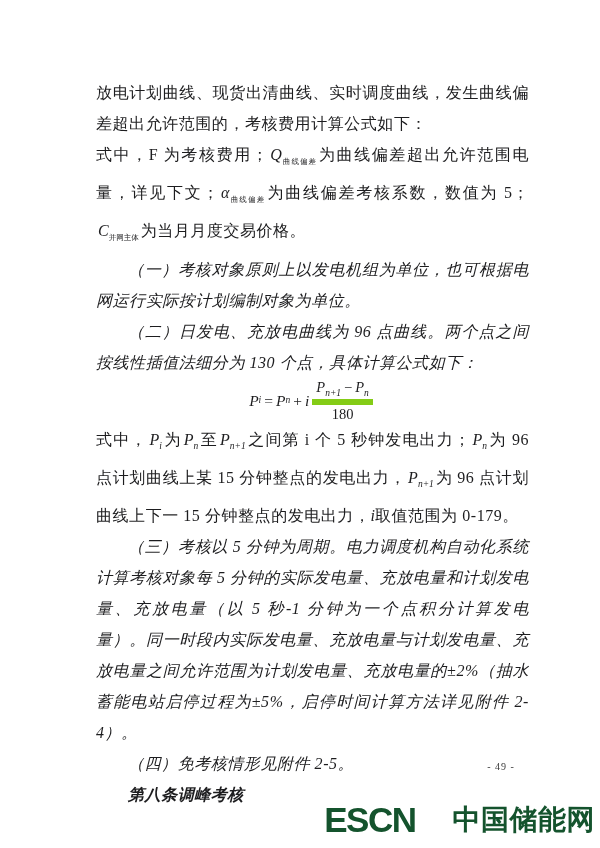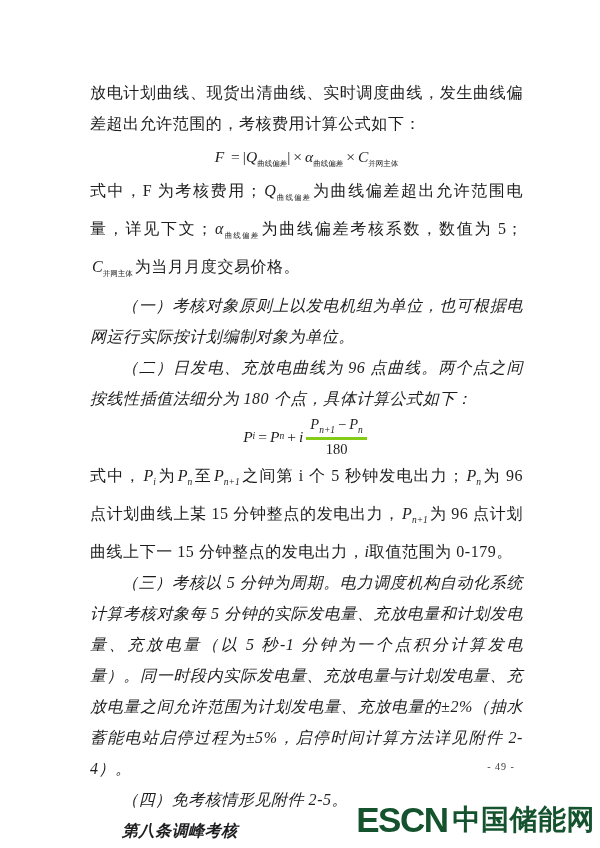--- a/index.html
+++ b/index.html
@@ -7,21 +7,21 @@
     width:600px; height:848px;
     background:#ffffff;
     font-family:"Liberation Serif", serif;
     color:#1d1d1f;
     position:relative;
     overflow:hidden;
   }
   .page { position:absolute; inset:0; background:#ffffff; }
 
   .content {
-    position:absolute; left:90px; top:77px; width:433px;
+    position:absolute; left:96px; top:77px; width:433px;
     font-size:16px; line-height:31px; letter-spacing:0.55px;
     text-align:justify;
   }
   .content p { margin:0; }
   .indent { text-indent:2em;font-style:italic; }
 
   .mv { font-style:italic; font-family:"Liberation Serif", serif; letter-spacing:0; }
   .im  { margin:0 2px; white-space:nowrap; letter-spacing:0; }
   sub.cjk { font-size:7.5px; letter-spacing:0; font-style:normal; }
   sub.lat { font-size:9.5px; font-style:italic; letter-spacing:0; }
@@ -31,21 +31,21 @@
     text-indent:0; letter-spacing:0; font-size:15.5px;
   }
   .formula-frac {
     height:46px; display:flex; align-items:center; justify-content:center;
     text-indent:0; letter-spacing:0; font-size:15.5px;
   }
   .frac {
     display:inline-flex; flex-direction:column; text-align:center;
     vertical-align:middle; margin:0 3px; line-height:1.25; font-size:14.5px;
   }
-  .frac .num { border-bottom:3px solid #84cc16; padding:0 4px; }
+  .frac .num { border-bottom:6px solid #84cc16; padding:0 4px; }
   .frac .den { padding:0 4px; }
   .op { margin:0 3px; }
 
   .heading b { letter-spacing:0.55px; }
   .heading .label { }
 
   .pagenum {
     position:absolute; top:761px; left:476px; width:50px;
     text-align:center; font-size:10px; letter-spacing:1px; color:#3c3c3c;
   }
@@ -54,41 +54,37 @@
     position:absolute; top:800px; right:5px;
     display:flex; align-items:center; gap:5px;
     color:#14532d; white-space:nowrap;
   }
   .logo-latin {
     font-family:"Liberation Sans", sans-serif; font-weight:900;
     font-size:35px; letter-spacing:-1.5px; line-height:40px;
   }
   .logo-cn {
     font-family:"Liberation Sans", sans-serif; font-weight:900;
-    font-size:28px; letter-spacing:0.5px; line-height:40px;
+    font-size:28px; letter-spacing:0.5px; line-height:40px;margin-left:32px;
   }
 </style>
 </head>
 <body>
 
 <div class="page">
   <div class="content">
 
     <p>放电计划曲线、现货出清曲线、实时调度曲线，发生曲线偏差超出允许范围的，考核费用计算公式如下：</p>
 
-    <div class="formula">
-      <span class="mv">F</span>
-      <span class="op">=</span><span>|</span><span class="mv">Q</span><sub class="cjk">曲线偏差</sub><span>|</span><span class="op">×</span><span class="mv">α</span><sub class="cjk">曲线偏差</sub><span class="op">×</span><span class="mv">C</span><sub class="cjk">并网主体</sub>
-    </div>
 
     <p><span>式中，F 为考核费用；</span><span class="im"><span class="mv">Q</span><sub class="cjk">曲线偏差</sub></span><span>为曲线偏差超出允许范围电量，详见下文；</span><span class="im"><span class="mv">α</span><sub class="cjk">曲线偏差</sub></span><span>为曲线偏差考核系数，数值为 5；</span><span class="im"><span class="mv">C</span><sub class="cjk">并网主体</sub></span><span>为当月月度交易价格。</span></p>
 
     <p class="indent">（一）考核对象原则上以发电机组为单位，也可根据电网运行实际按计划编制对象为单位。</p>
 
-    <p class="indent">（二）日发电、充放电曲线为 96 点曲线。两个点之间按线性插值法细分为 180 个点，具体计算公式如下：</p>
+    <p class="indent">（二）日发电、充放电曲线为 96 点曲线。两个点之间按线性插值法细分为 130 个点，具体计算公式如下：</p>
 
     <div class="formula-frac">
       <span class="mv">P</span>
         <sub class="lat">i</sub>
         <span class="op">=</span>
         <span class="mv">P</span>
         <sub class="lat">n</sub>
         <span class="op">+</span>
         <span class="mv">i</span>
       <span class="frac">

